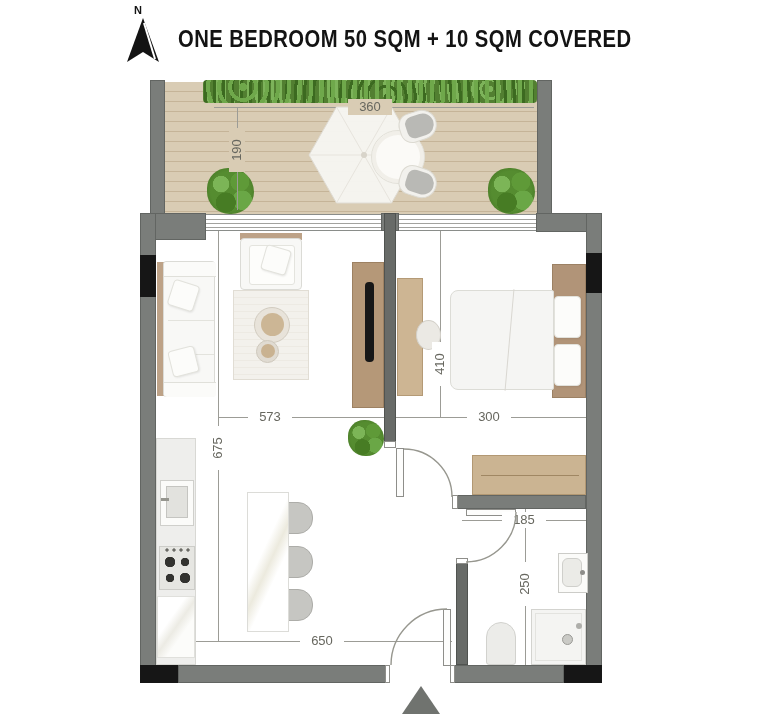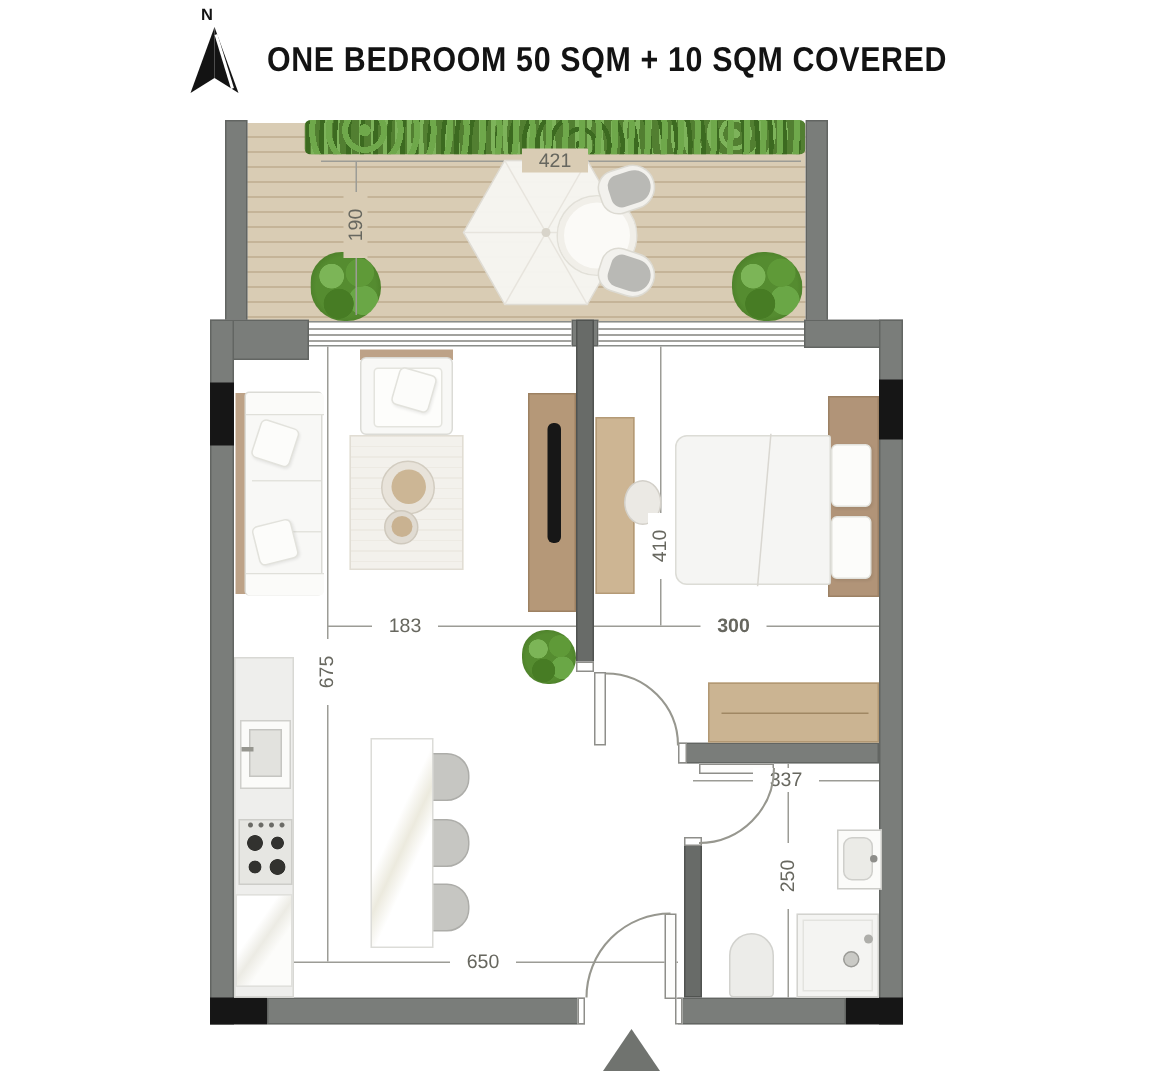--- a/index.html
+++ b/index.html
@@ -201,27 +201,27 @@
     <div class="a" style="left:3px;top:3px;width:47px;height:48px;border:1px solid #e3e3df;"></div>
     <div class="a" style="left:30px;top:24px;width:11px;height:11px;border-radius:50%;background:#cacac6;
                 border:1px solid #9a9a96;"></div>
     <div class="a" style="left:44px;top:13px;width:6px;height:6px;border-radius:50%;background:#aeaeaa;"></div>
   </div>
 
   <div class="a leaf" style="left:396px;top:448px;width:8px;height:49px;"></div>
   <div class="a leaf" style="left:466px;top:509px;width:50px;height:7px;"></div>
   <div class="a leaf" style="left:443px;top:609px;width:8px;height:57px;"></div>
 
-  <div class="a lbl deckbg" style="left:348px;top:99px;">421</div>
+  <div class="a lbl deckbg" style="left:348px;top:99px;">360</div>
   <div class="a lbl deckbg rot" style="left:215px;top:142px;">190</div>
-  <div class="a lbl" style="left:248px;top:409px;">183</div>
+  <div class="a lbl" style="left:248px;top:409px;">573</div>
   <div class="a lbl rot" style="left:196px;top:440px;">675</div>
   <div class="a lbl rot" style="left:418px;top:356px;">410</div>
-  <div class="a lbl" style="left:467px;top:409px;font-weight:bold;">300</div>
-  <div class="a lbl" style="left:502px;top:512px;">337</div>
+  <div class="a lbl" style="left:467px;top:409px;">300</div>
+  <div class="a lbl" style="left:502px;top:512px;">185</div>
   <div class="a lbl rot" style="left:503px;top:576px;">250</div>
   <div class="a lbl" style="left:300px;top:633px;">650</div>
 
   <svg class="a" style="left:0;top:0;pointer-events:none;" width="768" height="721" viewBox="0 0 768 721">
     <path d="M 404 449 A 48 48 0 0 1 452 497" fill="none" stroke="#97978f" stroke-width="1.4"></path>
     <path d="M 516 512 A 50 50 0 0 1 466 562" fill="none" stroke="#97978f" stroke-width="1.4"></path>
     <path d="M 447 609 A 56 56 0 0 0 391 665" fill="none" stroke="#97978f" stroke-width="1.4"></path>
   </svg>
 
   <div class="a" style="left:402px;top:686px;width:0;height:0;border-left:19px solid rgba(0,0,0,0);

